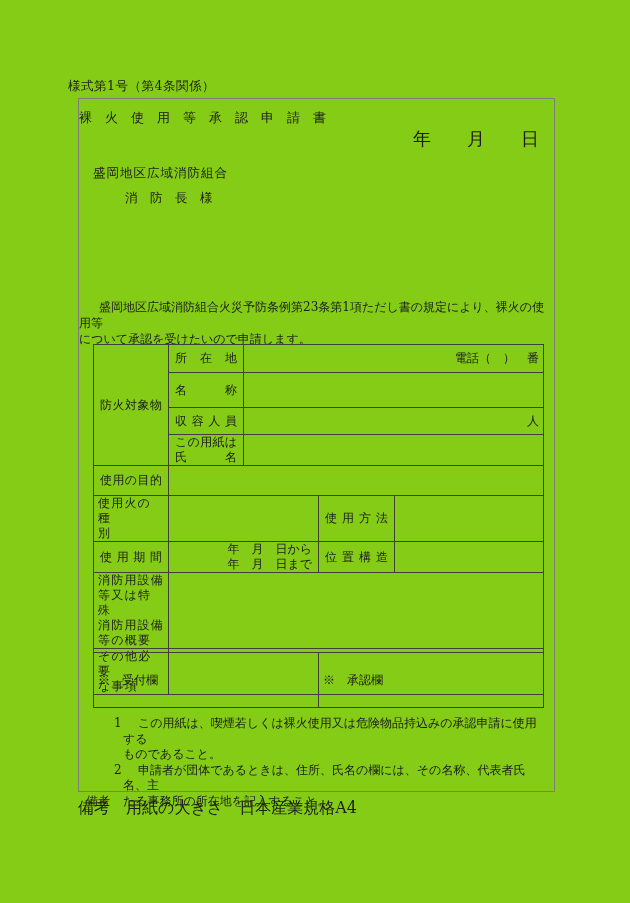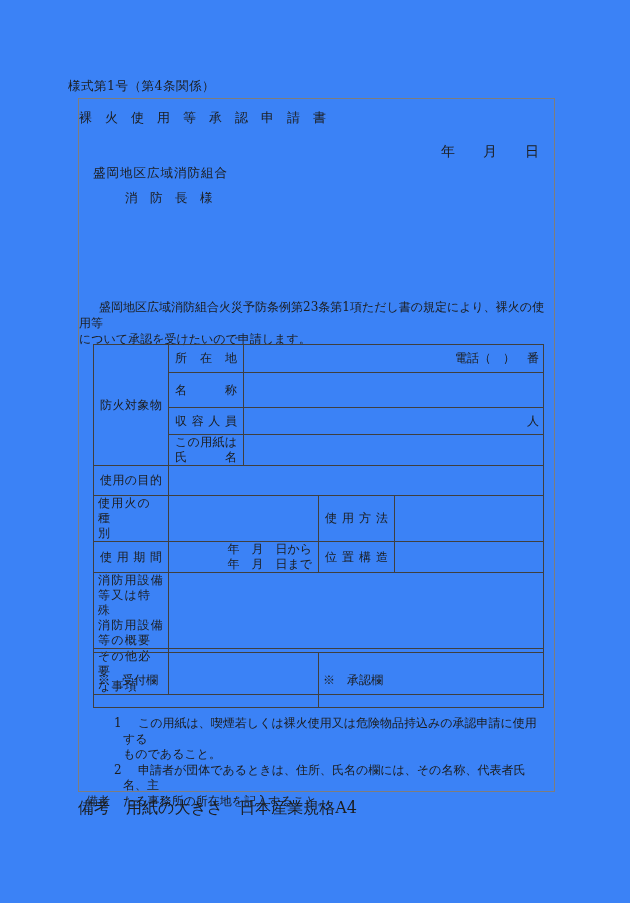--- a/index.html
+++ b/index.html
@@ -1,28 +1,28 @@
 <!DOCTYPE html>
 <html><head>
 <meta charset="utf-8">
 <style>
   html,body{margin:0;padding:0;background:#e8e8e8;}
   .page{
-    position:relative;width:630px;height:903px;background:#3b82f6;
+    position:relative;width:630px;height:903px;background:#84cc16;
     font-family:"DejaVu Serif","Liberation Serif",serif;
     color:#1c1c1c;overflow:hidden;
   }
   .abs{position:absolute;}
   .form-number{left:68px;top:78px;font-size:12.5px;letter-spacing:.5px;}
   .outer-box{
     left:78px;top:98px;width:477px;height:694px;
     border:1px solid #7d7d7d;box-sizing:border-box;
   }
   .title{left:0;right:0;top:10px;text-align:left;font-size:13px;}
-  .date-line{top:44px;right:15px;font-size:14px;margin-left:20px;}
+  .date-line{top:28px;right:15px;font-size:18px;margin-left:20px;}
   .org-line{left:14px;top:66px;font-size:12.5px;letter-spacing:1px;}
   .addressee{left:46px;top:91px;font-size:12.5px;}
   .applicant{left:290px;top:122px;font-size:12px;line-height:19.5px;white-space:pre-line;}
   .paragraph{
     left:0;top:200px;width:468px;font-size:12px;line-height:16px;
     text-indent:8px;white-space:pre-line;
   }
   table.grid{
     border-collapse:collapse;table-layout:fixed;width:450px;font-size:12px;
   }

